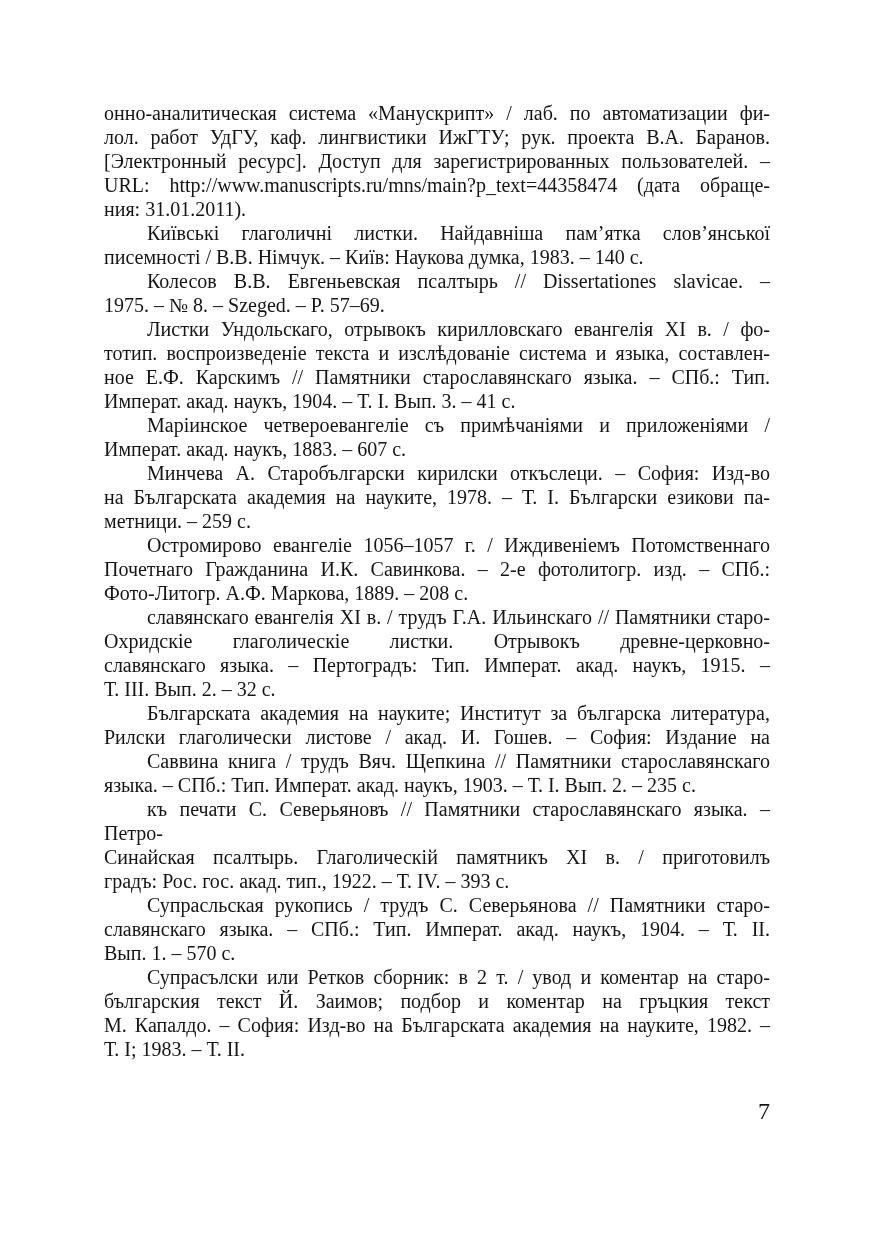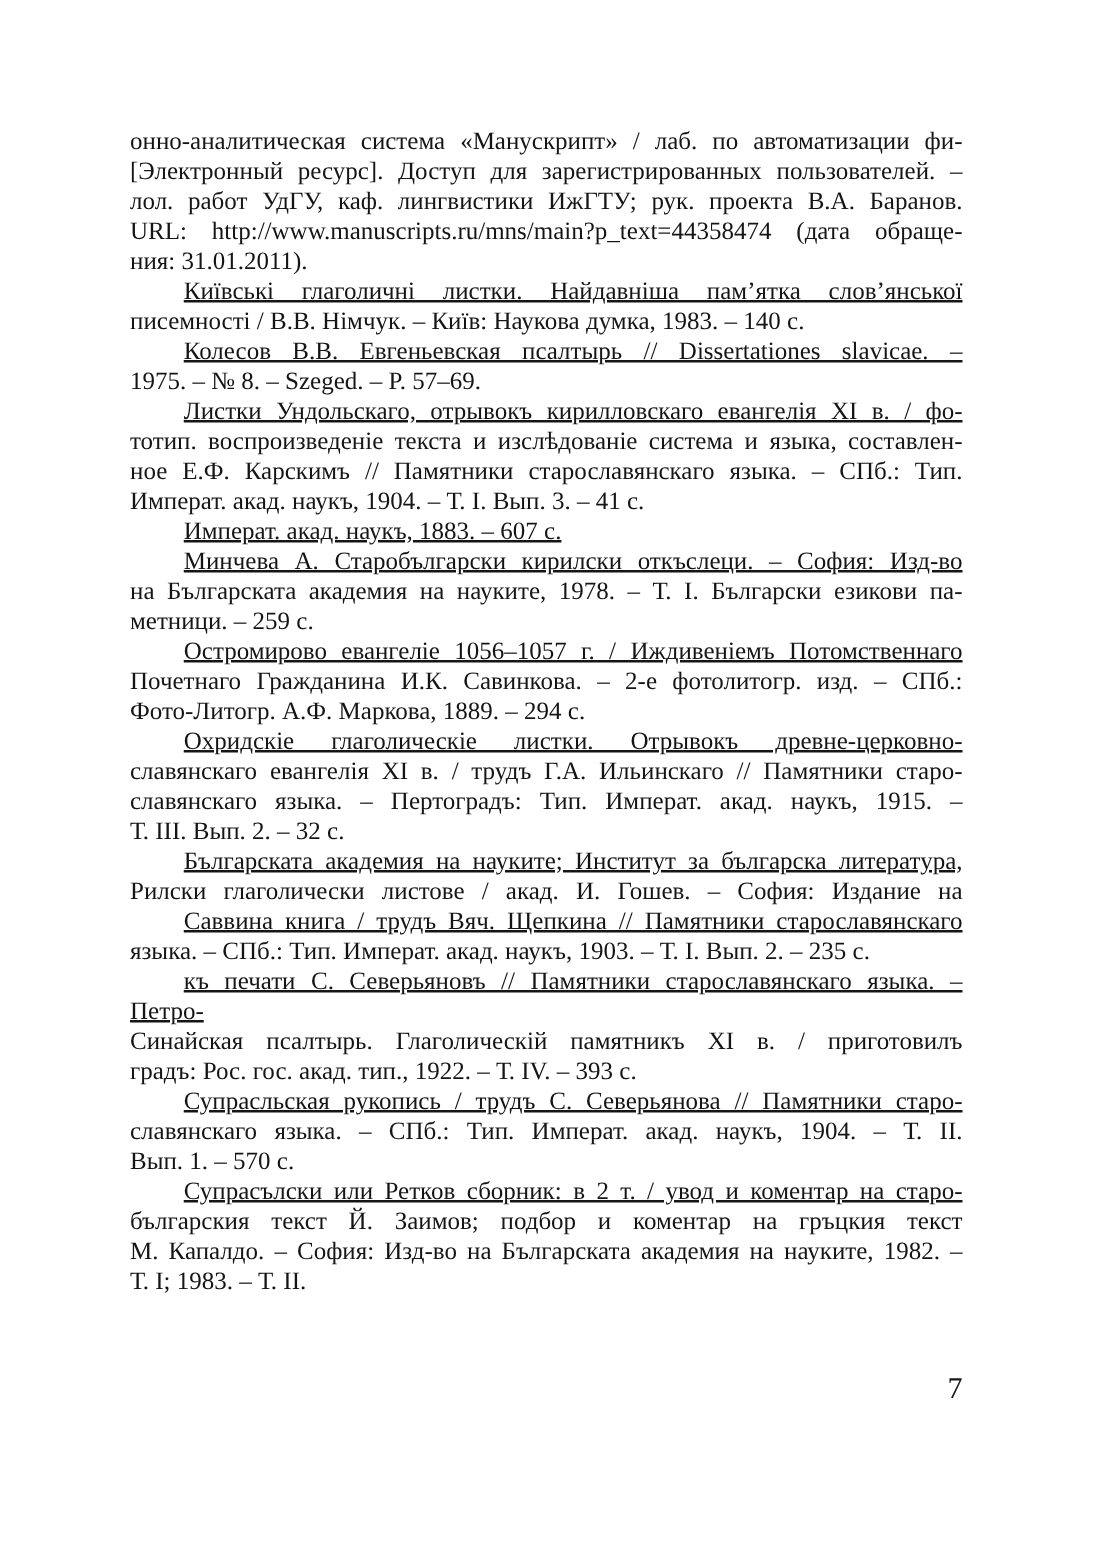--- a/index.html
+++ b/index.html
@@ -34,75 +34,75 @@
   .line.just {
     text-align: justify;
     text-align-last: justify;
   }
   .line.last {
     text-align: left;
     text-align-last: left;
   }
   .para.indent .line:first-child {
     text-indent: 43px;
-    text-decoration: underline;
   }
   .page-number {
     position: absolute;
     top: 1096px;
     left: 104px;
     width: 666px;
     text-align: right;
     font-size: 24px;
     line-height: 30px;
     color: #151515;
   }
 </style>
 </head>
 <body>
 
 <div class="page">
   <main class="text-block">
       <div class="para">
         <div class="line just">онно-аналитическая система «Манускрипт» / лаб. по автоматизации фи-</div>
+        <div class="line just">лол. работ УдГУ, каф. лингвистики ИжГТУ; рук. проекта В.А. Баранов.</div>
         <div class="line just">[Электронный ресурс]. Доступ для зарегистрированных пользователей. –</div>
-        <div class="line just">лол. работ УдГУ, каф. лингвистики ИжГТУ; рук. проекта В.А. Баранов.</div>
         <div class="line just">URL: http://www.manuscripts.ru/mns/main?p_text=44358474 (дата обраще-</div>
         <div class="line last">ния: 31.01.2011).</div>
       </div>
       <div class="para indent">
         <div class="line just">Київські глаголичні листки. Найдавніша пам’ятка слов’янської</div>
         <div class="line last">писемності / В.В. Німчук. – Київ: Наукова думка, 1983. – 140 с.</div>
       </div>
       <div class="para indent">
         <div class="line just">Колесов В.В. Евгеньевская псалтырь // Dissertationes slavicae. –</div>
         <div class="line last">1975. – № 8. – Szeged. – P. 57–69.</div>
       </div>
       <div class="para indent">
         <div class="line just">Листки Ундольскаго, отрывокъ кирилловскаго евангелія XI в. / фо-</div>
         <div class="line just">тотип. воспроизведеніе текста и изслѣдованіе система и языка, составлен-</div>
         <div class="line just">ное Е.Ф. Карскимъ // Памятники старославянскаго языка. – СПб.: Тип.</div>
         <div class="line last">Императ. акад. наукъ, 1904. – Т. I. Вып. 3. – 41 с.</div>
       </div>
       <div class="para indent">
+        <div class="line just">Маріинское четвероевангеліе съ примѣчаніями и приложеніями /</div>
         <div class="line last">Императ. акад. наукъ, 1883. – 607 с.</div>
       </div>
       <div class="para indent">
         <div class="line just">Минчева А. Старобългарски кирилски откъслеци. – София: Изд-во</div>
         <div class="line just">на Българската академия на науките, 1978. – Т. I. Български езикови па-</div>
         <div class="line last">метници. – 259 с.</div>
       </div>
       <div class="para indent">
         <div class="line just">Остромирово евангеліе 1056–1057 г. / Иждивеніемъ Потомственнаго</div>
         <div class="line just">Почетнаго Гражданина И.К. Савинкова. – 2-е фотолитогр. изд. – СПб.:</div>
-        <div class="line last">Фото-Литогр. А.Ф. Маркова, 1889. – 294 с.</div>
+        <div class="line last">Фото-Литогр. А.Ф. Маркова, 1889. – 208 с.</div>
       </div>
       <div class="para indent">
+        <div class="line just">славянскаго евангелія XI в. / трудъ Г.А. Ильинскаго // Памятники старо-</div>
         <div class="line just">Охридскіе глаголическіе листки. Отрывокъ древне-церковно-</div>
-        <div class="line just">славянскаго евангелія XI в. / трудъ Г.А. Ильинскаго // Памятники старо-</div>
         <div class="line just">славянскаго языка. – Пертоградъ: Тип. Императ. акад. наукъ, 1915. –</div>
         <div class="line last">Т. III. Вып. 2. – 32 с.</div>
       </div>
       <div class="para indent">
         <div class="line just">Българската академия на науките; Институт за българска литература,</div>
         <div class="line just">Рилски глаголически листове / акад. И. Гошев. – София: Издание на</div>
       </div>
       <div class="para indent">
         <div class="line just">Саввина книга / трудъ Вяч. Щепкина // Памятники старославянскаго</div>
         <div class="line last">языка. – СПб.: Тип. Императ. акад. наукъ, 1903. – Т. I. Вып. 2. – 235 с.</div>

